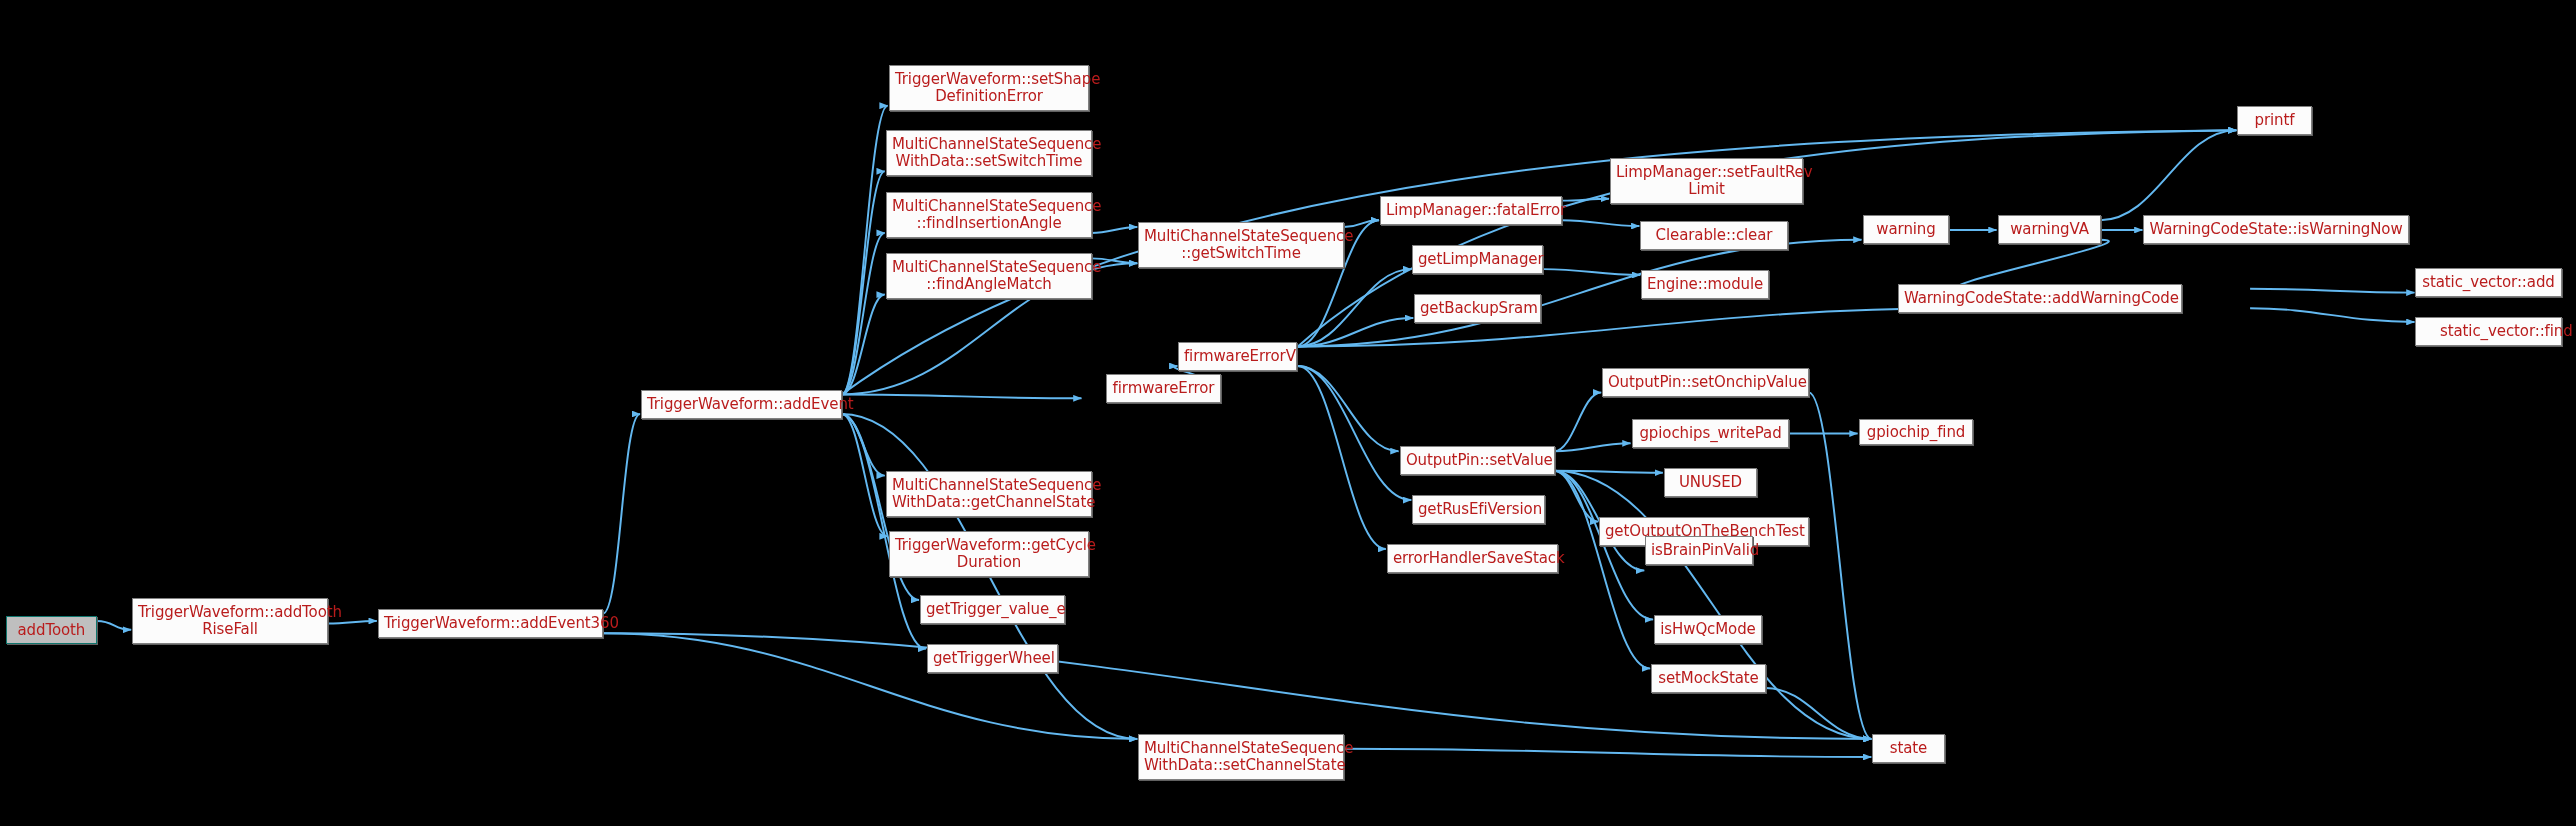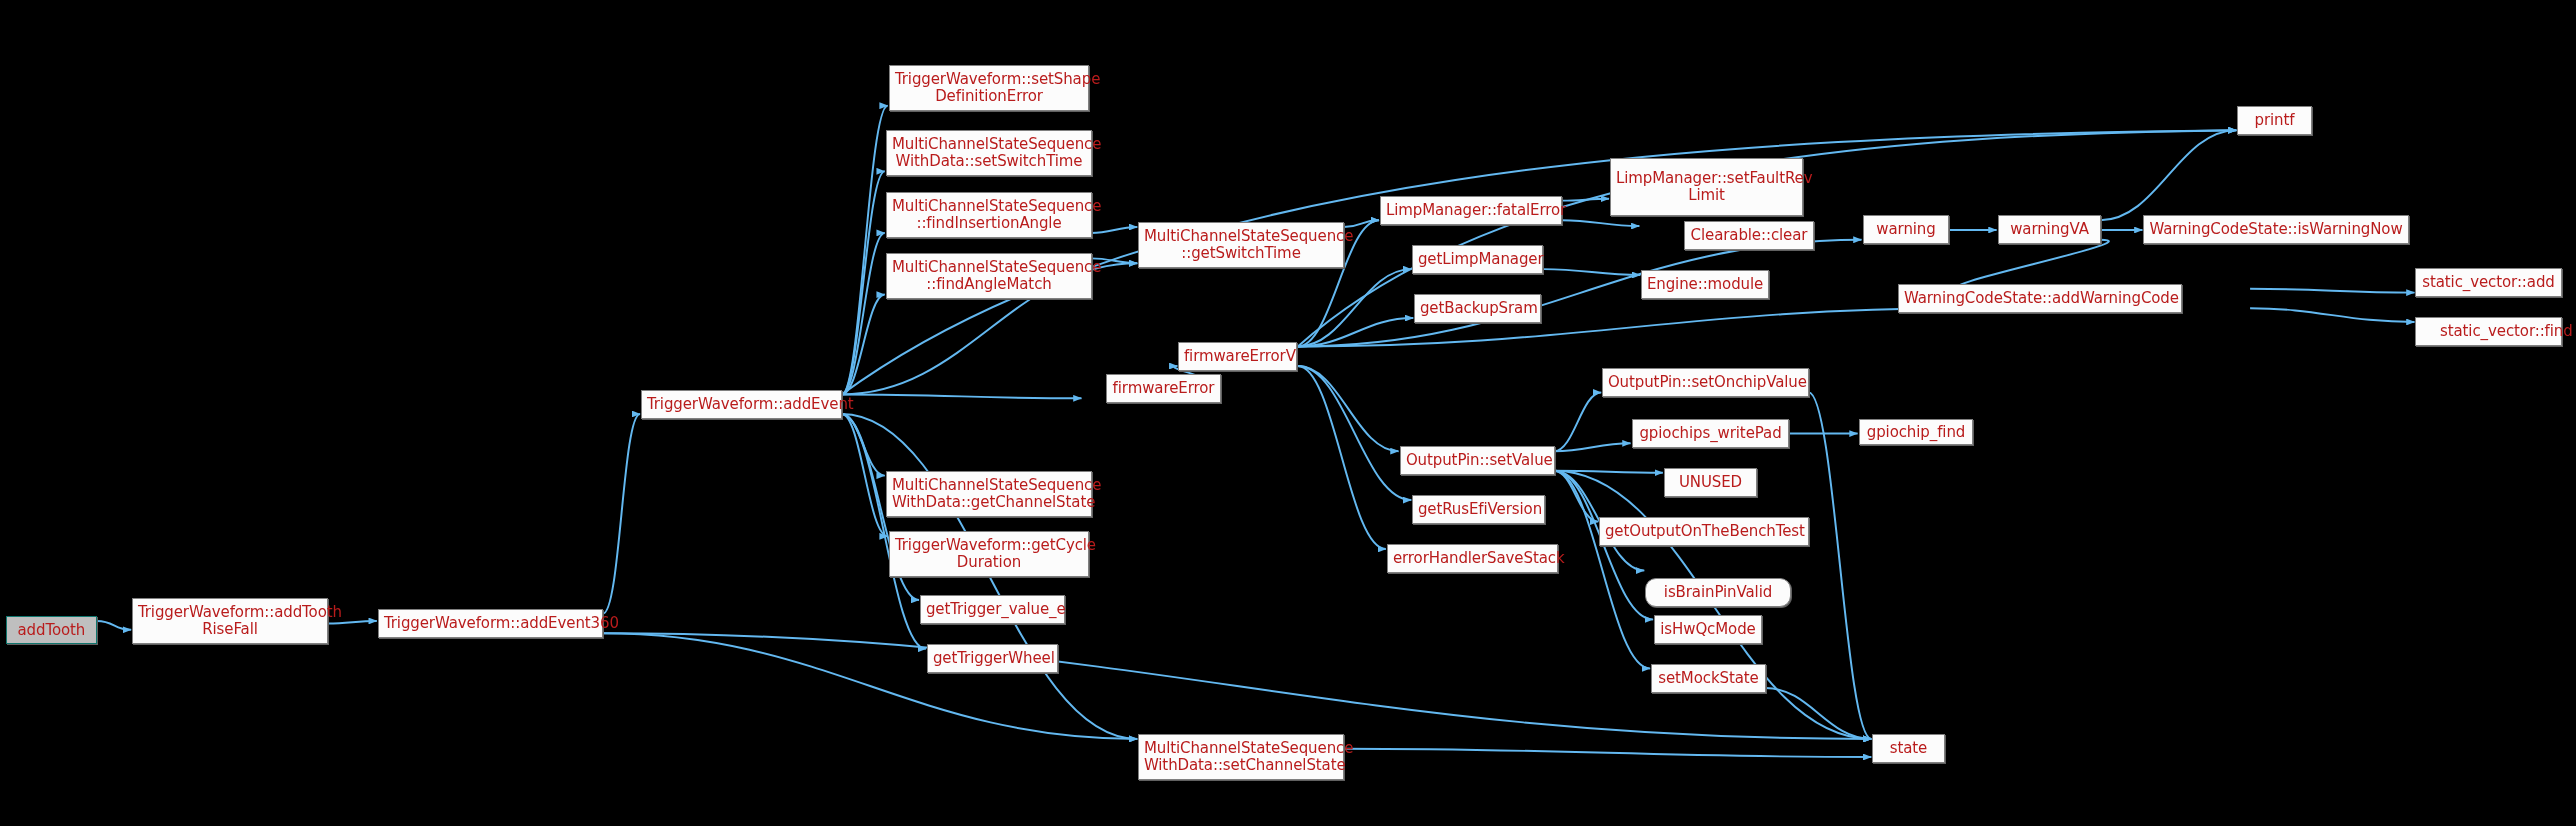--- a/index.html
+++ b/index.html
@@ -139,29 +139,29 @@
       <div class="gnode" style="left: 920px; top: 595px; width: 145px; height: 29px;"><span class="nlabel">getTrigger_value_e</span></div>
       <div class="gnode" style="left: 927px; top: 644px; width: 131px; height: 29px;"><span class="nlabel">getTriggerWheel</span></div>
       <div class="gnode" style="left: 1138px; top: 734px; width: 206px; height: 46px;"><span class="nlabel">MultiChannelStateSequence
 WithData::setChannelState</span></div>
       <div class="gnode" style="left: 1380px; top: 196px; width: 182px; height: 29px;"><span class="nlabel">LimpManager::fatalError</span></div>
       <div class="gnode" style="left: 1412px; top: 245px; width: 131px; height: 29px;"><span class="nlabel">getLimpManager</span></div>
       <div class="gnode" style="left: 1414px; top: 294px; width: 127px; height: 29px;"><span class="nlabel">getBackupSram</span></div>
       <div class="gnode" style="left: 1400px; top: 446px; width: 155px; height: 29px;"><span class="nlabel">OutputPin::setValue</span></div>
       <div class="gnode" style="left: 1412px; top: 495px; width: 133px; height: 29px;"><span class="nlabel">getRusEfiVersion</span></div>
       <div class="gnode" style="left: 1387px; top: 544px; width: 171px; height: 29px;"><span class="nlabel">errorHandlerSaveStack</span></div>
-      <div class="gnode" style="left: 1610px; top: 158px; width: 193px; height: 58px; text-align: center;"><span class="nlabel">LimpManager::setFaultRev
+      <div class="gnode" style="left: 1610px; top: 158px; width: 193px; height: 46px; text-align: center;"><span class="nlabel">LimpManager::setFaultRev
 Limit</span></div>
-      <div class="gnode" style="left: 1640px; top: 221px; width: 130px; height: 29px; margin-left: 44px;"><span class="nlabel">Clearable::clear</span></div>
+      <div class="gnode" style="left: 1640px; top: 221px; width: 148px; height: 29px;"><span class="nlabel">Clearable::clear</span></div>
       <div class="gnode" style="left: 1641px; top: 270px; width: 128px; height: 29px;"><span class="nlabel">Engine::module</span></div>
       <div class="gnode" style="left: 1602px; top: 368px; width: 207px; height: 29px;"><span class="nlabel">OutputPin::setOnchipValue</span></div>
       <div class="gnode" style="left: 1632px; top: 419px; width: 157px; height: 29px;"><span class="nlabel">gpiochips_writePad</span></div>
       <div class="gnode" style="left: 1664px; top: 468px; width: 93px; height: 29px;"><span class="nlabel">UNUSED</span></div>
       <div class="gnode" style="left: 1599px; top: 517px; width: 210px; height: 29px;"><span class="nlabel">getOutputOnTheBenchTest</span></div>
-      <div class="gnode" style="left: 1645px; top: 578px; width: 146px; height: 29px; border-radius: 11px;"><span class="nlabel">isBrainPinValid</span></div>
+      <div class="gnode" style="left: 1645px; top: 536px; width: 108px; height: 29px;"><span class="nlabel">isBrainPinValid</span></div>
       <div class="gnode" style="left: 1654px; top: 615px; width: 108px; height: 29px;"><span class="nlabel">isHwQcMode</span></div>
       <div class="gnode" style="left: 1651px; top: 664px; width: 115px; height: 29px;"><span class="nlabel">setMockState</span></div>
       <div class="gnode" style="left: 1863px; top: 215px; width: 86px; height: 29px;"><span class="nlabel">warning</span></div>
       <div class="gnode" style="left: 1859px; top: 419px; width: 114px; height: 26px;"><span class="nlabel">gpiochip_find</span></div>
       <div class="gnode" style="left: 1872px; top: 734px; width: 73px; height: 29px;"><span class="nlabel">state</span></div>
       <div class="gnode" style="left: 1998px; top: 215px; width: 103px; height: 29px;"><span class="nlabel">warningVA</span></div>
       <div class="gnode" style="left: 1898px; top: 284px; width: 284px; height: 29px; justify-content: flex-end;"><span class="nlabel">WarningCodeState::addWarningCode</span></div>
       <div class="gnode" style="left: 2237px; top: 106px; width: 75px; height: 29px;"><span class="nlabel">printf</span></div>
       <div class="gnode" style="left: 2143px; top: 215px; width: 266px; height: 29px;"><span class="nlabel">WarningCodeState::isWarningNow</span></div>
       <div class="gnode" style="left: 2415px; top: 268px; width: 147px; height: 29px;"><span class="nlabel">static_vector::add</span></div>

